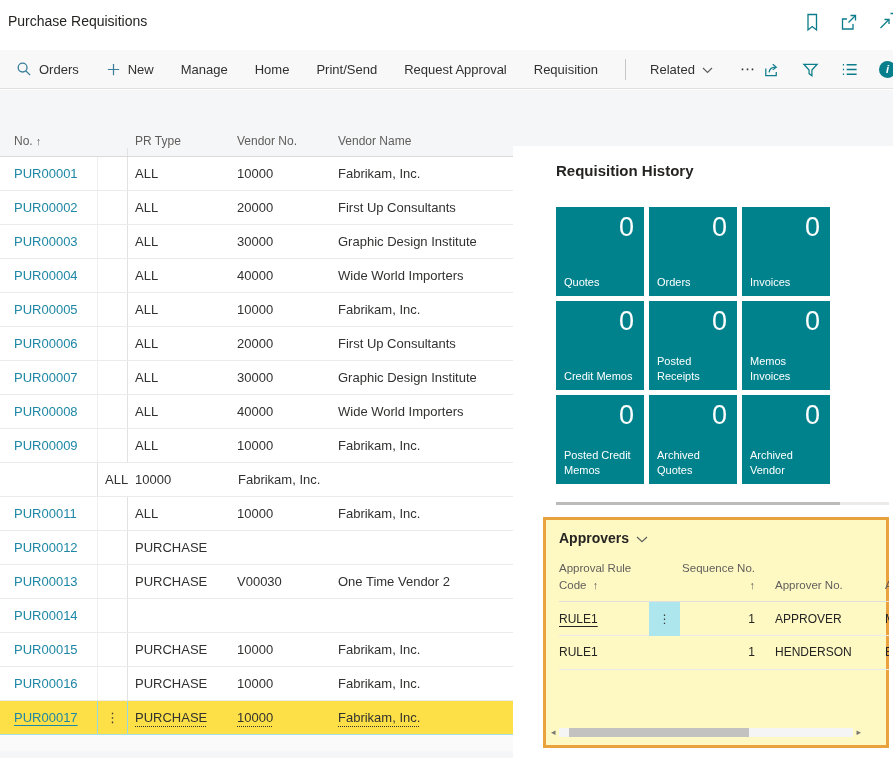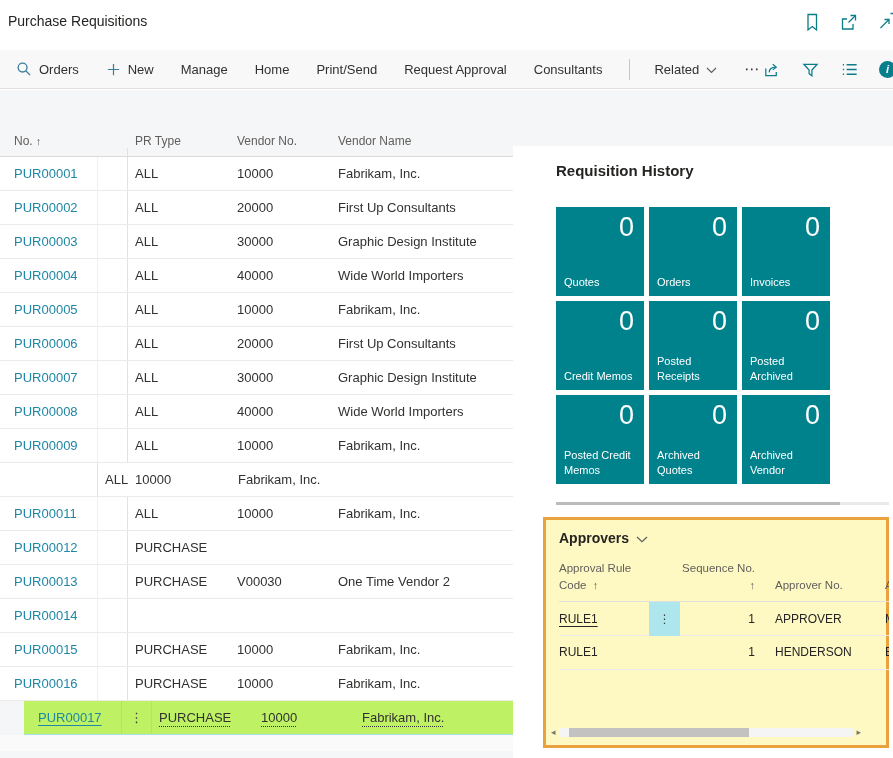--- a/index.html
+++ b/index.html
@@ -53,21 +53,21 @@
 
   .rows { position: absolute; top: 67px; left: 0; width: 513px; }
   .r {
     height: 34px; background: #fff; border-bottom: 1px solid #EDEBE9;
     align-items: center; font-size: 13px; color: #323130; cursor: pointer;
   }
   .cn { padding-left: 14px; height: 100%; display: flex; align-items: center; border-right: 1px solid #F1F0EF; overflow: hidden; }
   .cm { height: 100%; display: flex; align-items: center; justify-content: center; border-right: 1px solid #E4E2E0; color: #3B3A39; font-size: 13px; }
   .ct, .cv { padding-left: 7px; } .cw { padding-left: 8px; }
   .nl { color: #1E87A5; text-decoration: none; }
-  .r.sel { background: #bef264; border-bottom-color: #A5DFE7; margin-left: 24px; }
+  .r.sel { background: #fde047; border-bottom-color: #A5DFE7; }
   .r.sel .cn, .r.sel .cm { border-right-color: #9BD9E2; }
   .r.sel .nl { text-decoration: underline; text-underline-offset: 3px; }
   .r.sel .ct, .r.sel .cv, .r.sel .cw { text-decoration: underline dotted 1px; text-underline-offset: 4px; }
   .list-footer { position: absolute; left: 0; top: 645px; width: 513px; bottom: 0; background: #FAFAFA; }
 
   
   .factbox { position: absolute; left: 513px; top: 56px; right: 0; bottom: 0; background: #fff; }
   .fb-title { position: absolute; left: 43px; top: 16px; font-size: 15px; font-weight: 700; color: #252423; }
   .tiles { position: absolute; left: 43px; top: 61px; display: grid; grid-template-columns: repeat(3, 88px); grid-auto-rows: 89px; gap: 5px; }
   .tile { background: #00828C; position: relative; color: #fff; cursor: pointer; }
@@ -145,21 +145,21 @@
   <div class="tb-item">
       <span>Home</span>
     </div>
   <div class="tb-item">
       <span>Print/Send</span>
     </div>
   <div class="tb-item">
       <span>Request Approval</span>
     </div>
   <div class="tb-item">
-      <span>Consultants</span>
+      <span>Requisition</span>
     </div>
   <div class="tb-divider"></div>
   <div class="tb-item">
     <span>Related</span>
     <span class="chev">
       <svg viewBox="0 0 11 7" width="11" height="7" fill="none" stroke="currentColor" stroke-width="1.2">
           <path d="M1 1 L5.5 5.5 L10 1"></path>
         </svg>
     </span>
   </div>
@@ -374,21 +374,21 @@
       <div class="tile">
           <span class="tv">0</span>
           <span class="tl">Credit Memos</span>
         </div>
       <div class="tile">
           <span class="tv">0</span>
           <span class="tl">Posted Receipts</span>
         </div>
       <div class="tile">
           <span class="tv">0</span>
-          <span class="tl">Posted Archived</span>
+          <span class="tl">Memos Invoices</span>
         </div>
       <div class="tile">
           <span class="tv">0</span>
           <span class="tl">Posted Credit Memos</span>
         </div>
       <div class="tile">
           <span class="tv">0</span>
           <span class="tl">Archived Quotes</span>
         </div>
       <div class="tile">

